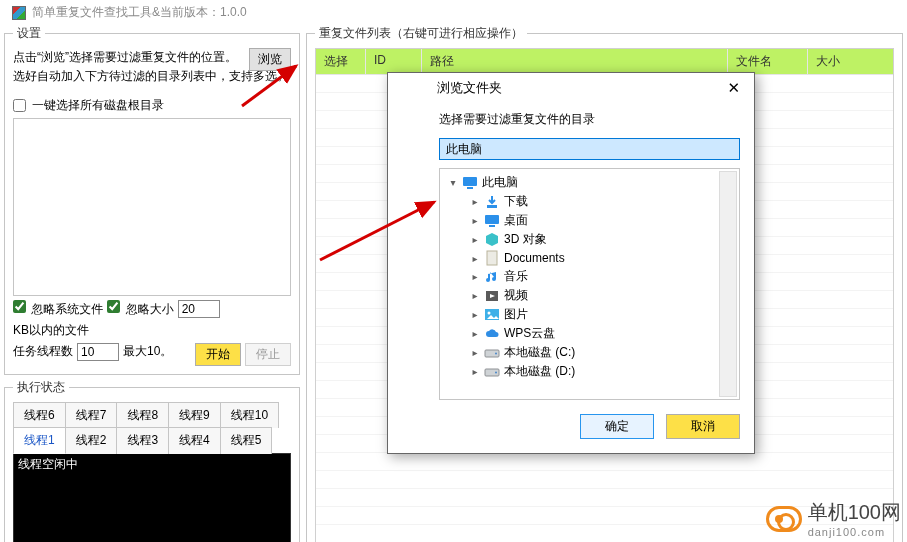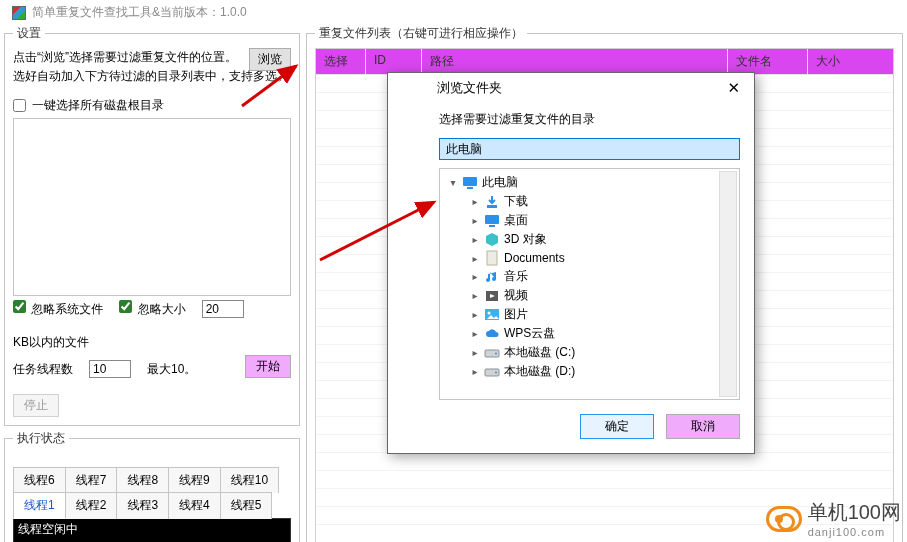--- a/index.html
+++ b/index.html
@@ -43,56 +43,56 @@
     font-family: inherit; font-size: 12px; margin-left: 24px;
   }
   .chk-row { display: flex; align-items: center; gap: 4px; margin-top: 12px; }
   input[type=checkbox] { accent-color: #2f7d31; margin:0 2px 0 0; }
   .dir-list {
     border: 1px solid #c5c5c5;
     height: 178px;
     margin-top: 4px;
     background: #fff;
   }
-  .opt-row { display:flex; align-items:flex-end; gap:16px; margin-top:4px; flex-wrap:wrap;}
+  .opt-row { display:flex; align-items:flex-start; gap:4px; margin-top:4px; flex-wrap:wrap;}
   .num-in { width: 42px; border:1px solid #888; padding:1px 3px; font-size:12px; font-family:inherit;}
   .btn {
     padding: 2px 10px;
-    border: 1px solid #adadad; background: #f0abfc;
+    border: 1px solid #adadad; background: #fde047;
     font-family: inherit; font-size:12px; cursor:pointer;
   }
   .btn:disabled { color:#9a9a9a; background:#f5f5f5; border-color:#d0d0d0;}
   .thread-fieldset-inner {
     display:flex; flex-wrap:wrap;
   }
   .tab {
     padding: 4px 10px;
     border:1px solid #c5c5c5;
     border-bottom:none;
     background:#f7f7f7;
     cursor:pointer;
     margin-right:-1px;
   }
   .tab.active { background:#fff; color:#1a56c6; border-bottom:1px solid #fff; position:relative; z-index:2;}
-  .tabs-row { display:flex;margin-top:14px; }
+  .tabs-row { display:flex; }
   .tabs-row.row2 { margin-top:-1px; }
   .console {
     background:#000; color:#fff;
     height:116px; margin-top:-1px;
     border:1px solid #333;
     padding:2px 4px;
     font-size:12px;
   }
   .dup-table {
     border:1px solid #d0d0d0;
     height: 500px;
     white-space:nowrap;
     overflow:hidden;
   }
-  .dup-hdr { display:flex; border-bottom:1px solid #e5e5e5; background:#d946ef;}
+  .dup-hdr { display:flex; border-bottom:1px solid #e5e5e5; background:#bef264;}
   .dup-hdr > div { padding:4px 8px; border-right:1px solid #e5e5e5; color:#333;}
   .tbody-rows > div { height:18px; border-bottom:1px solid #f3f3f3;}
   
   .modal {
     position:absolute;
     left:387px; top:72px;
     width:368px;
     background:#fff;
     border:1px solid #666;
     box-shadow:3px 3px 12px rgba(0,0,0,.35);

